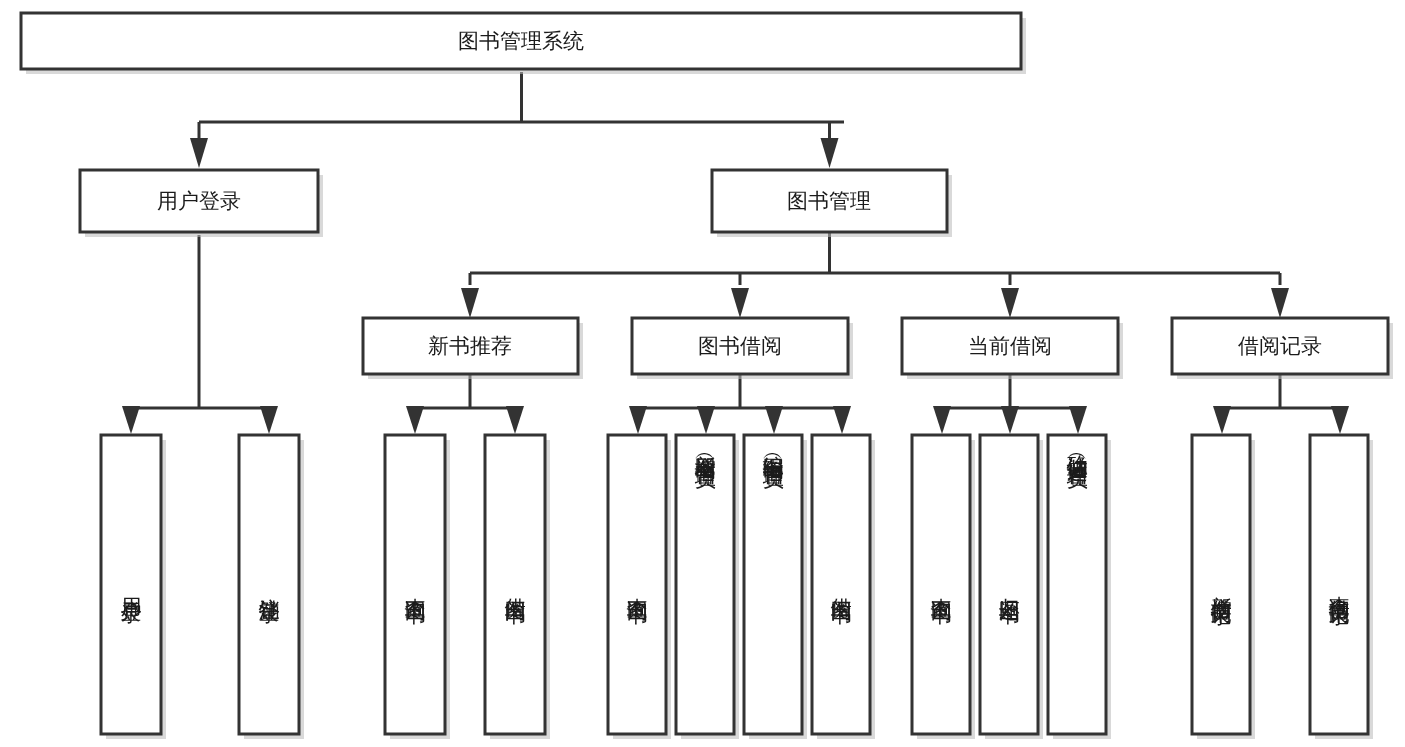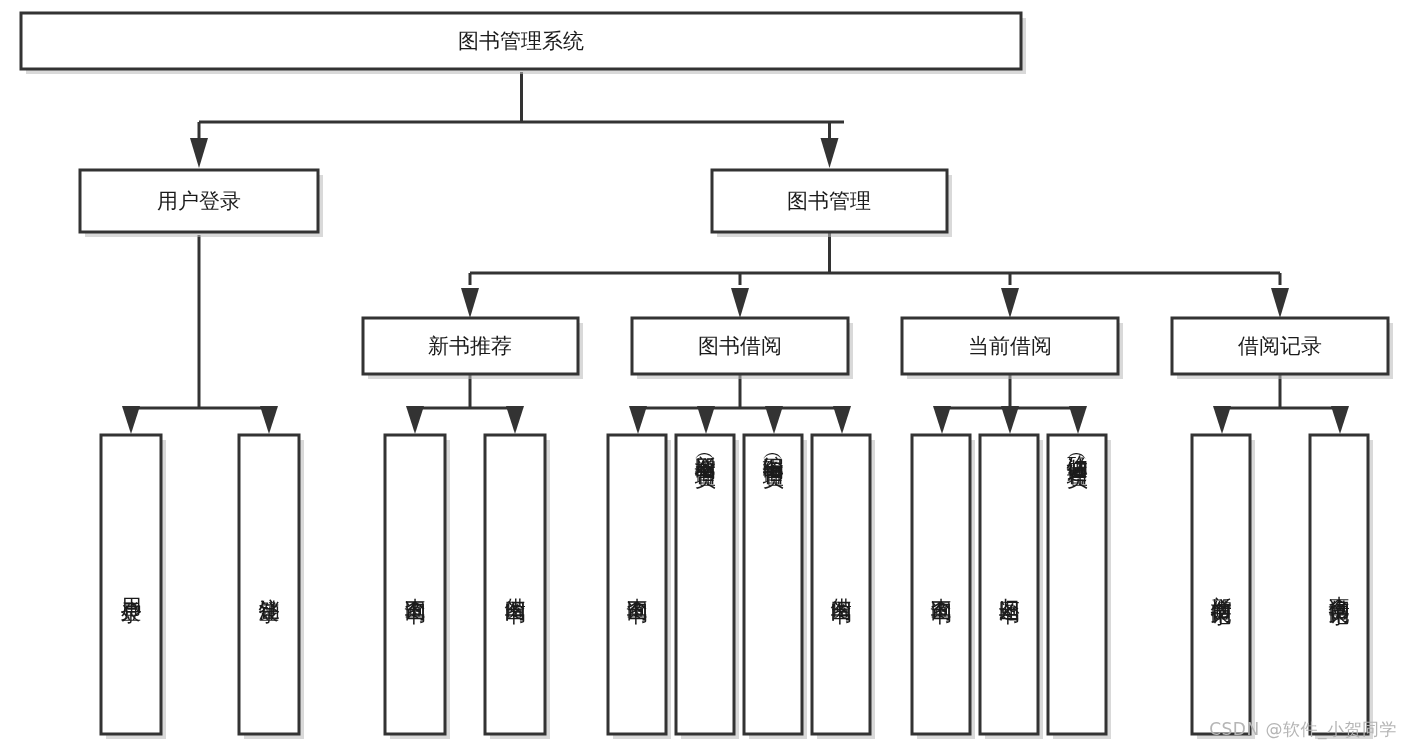--- a/index.html
+++ b/index.html
@@ -278,15 +278,14 @@
     <span class="leaf-label">确认归还（管理员）</span>
   </div>
 
   <div class="leaf-label-wrap" style="left:1192px; top:435px; width:58px; height:299px;">
     <span class="leaf-label">新增借阅记录</span>
   </div>
   <div class="leaf-label-wrap" style="left:1310px; top:435px; width:58px; height:299px;">
     <span class="leaf-label">查询借阅记录</span>
   </div>
 
-  <div class="watermark">CSDN @软件_小贺同学</div>
 
 </div>
 
 </body></html>

